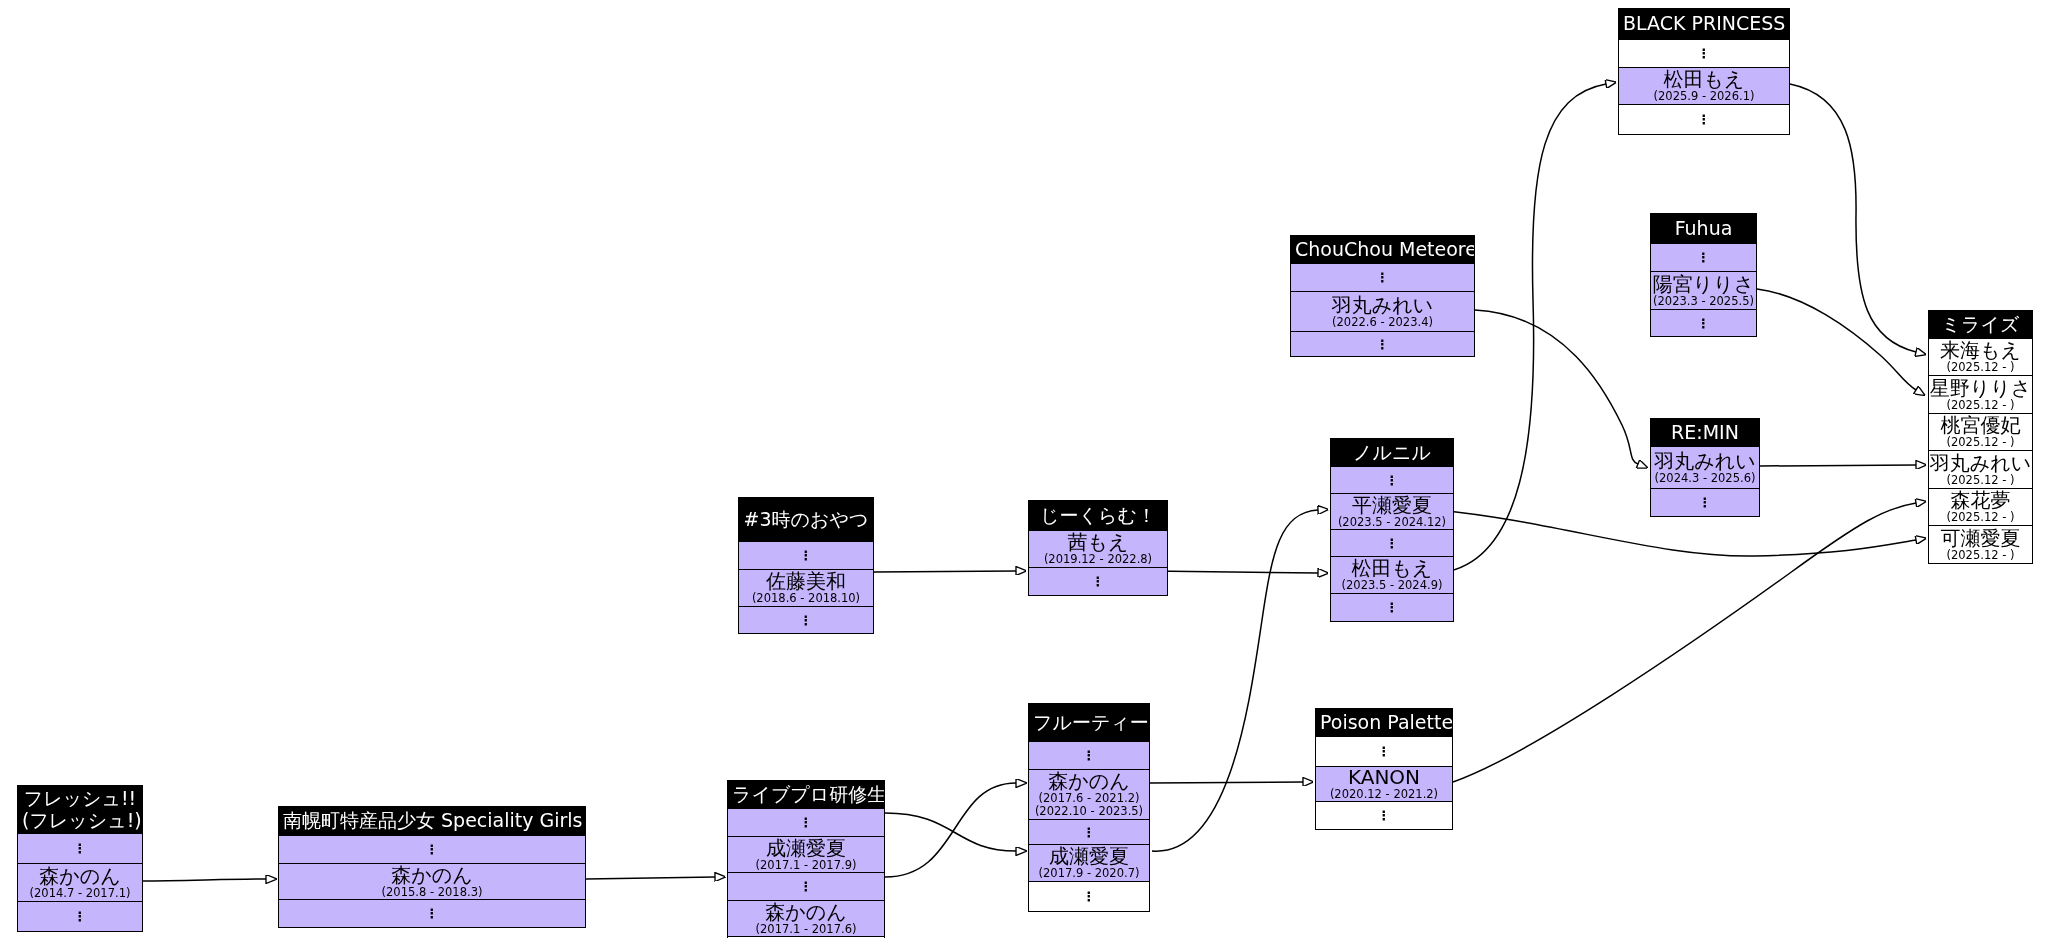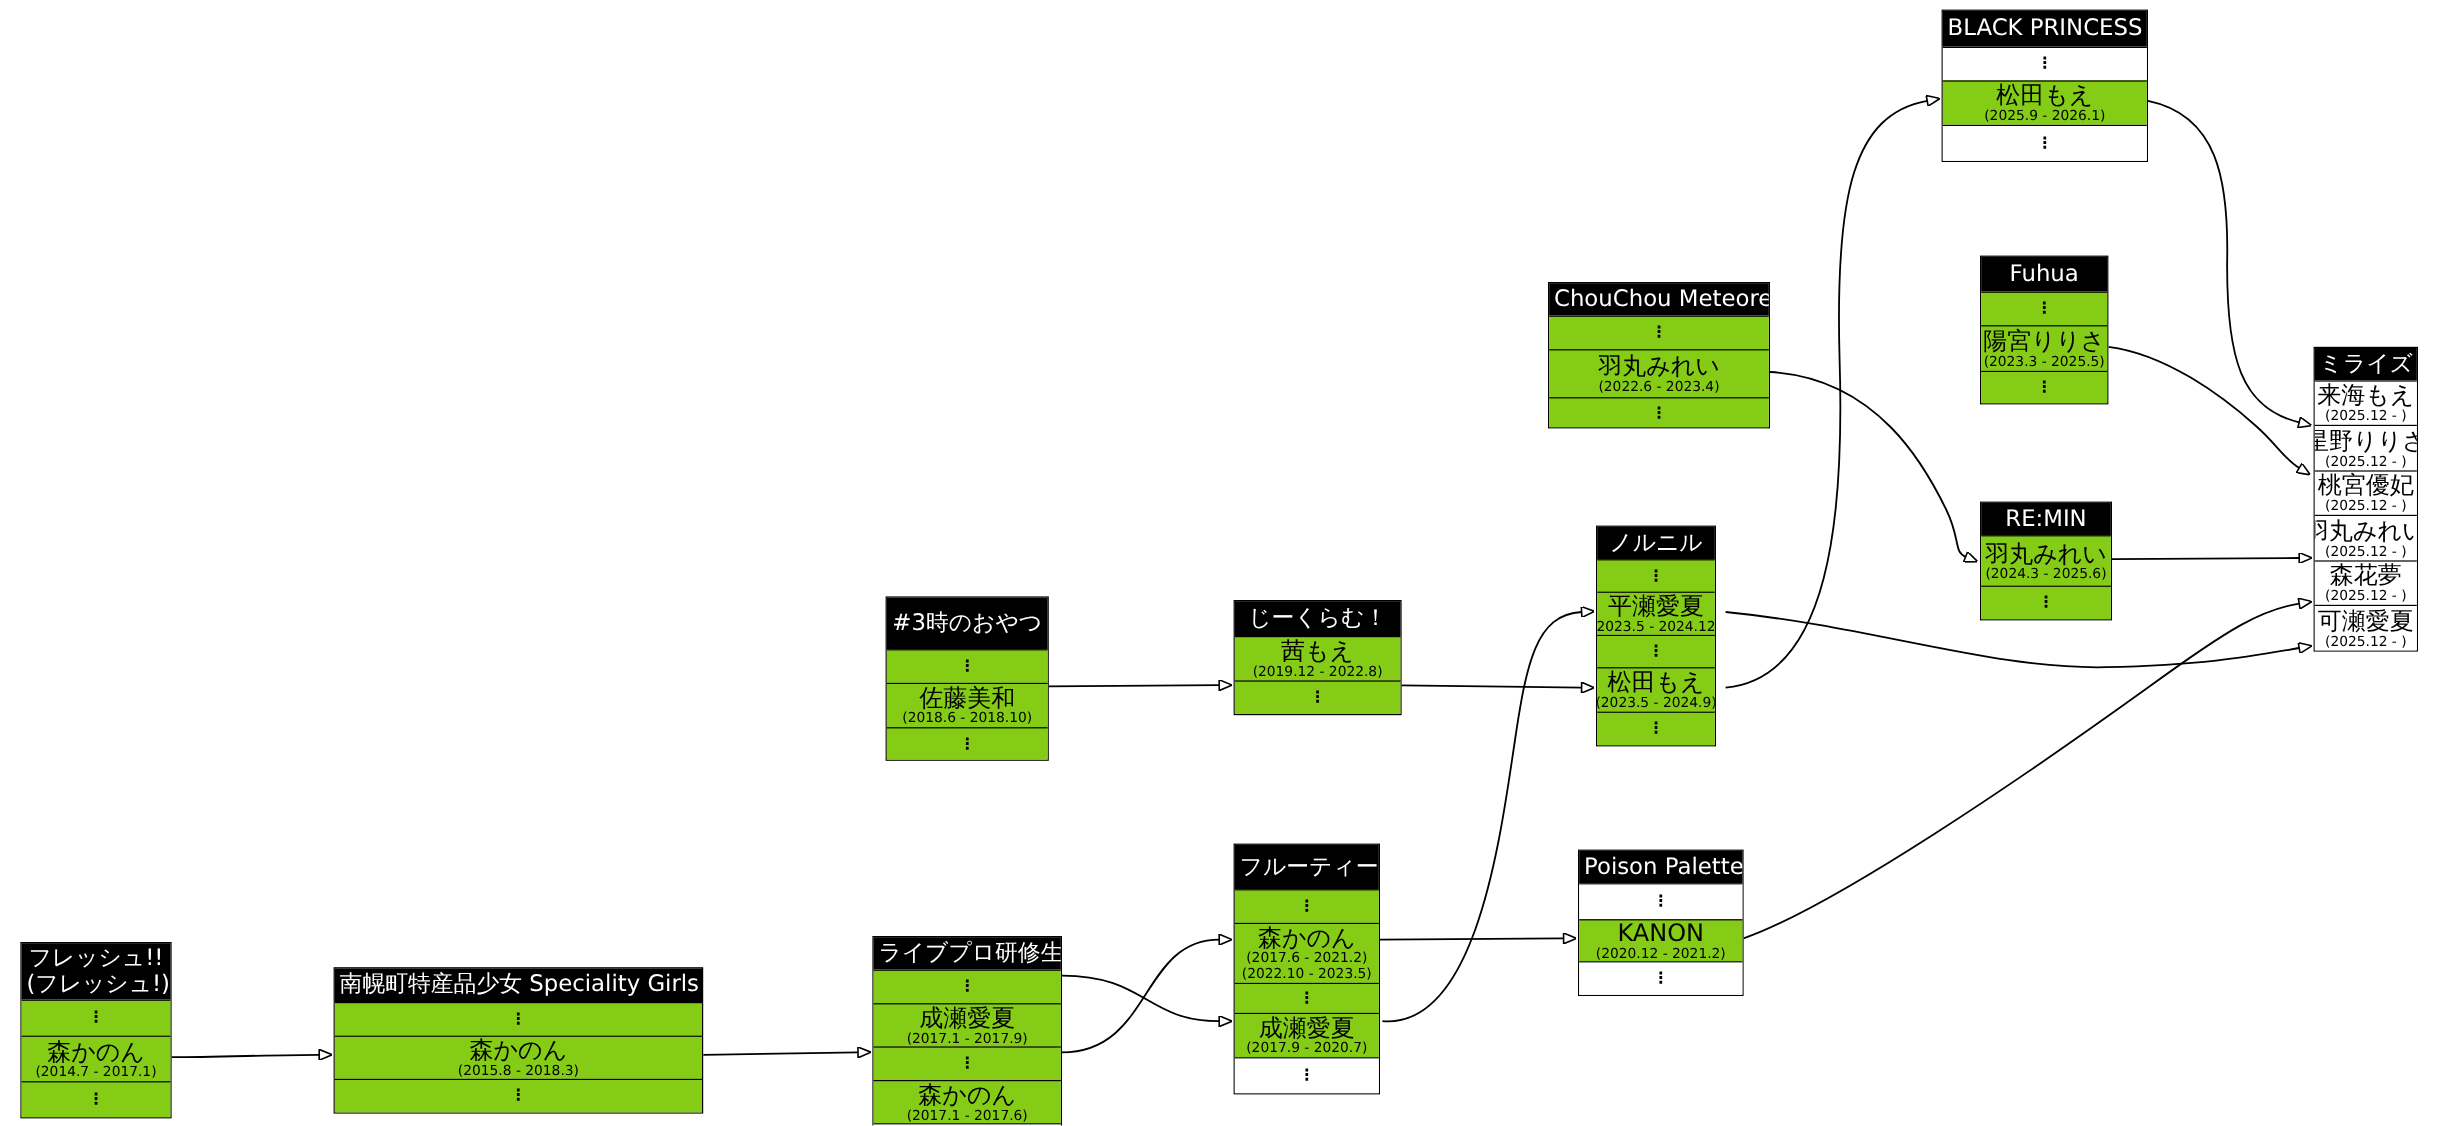--- a/index.html
+++ b/index.html
@@ -11,21 +11,21 @@
     position:absolute; border:1px solid #000; background:#fff;
     display:flex; flex-direction:column; box-sizing:border-box;
   }
   .ghead {
     background:#000; color:#fff; text-align:center;
     display:flex; flex-direction:column; justify-content:center;
     font-size:19px; line-height:1.15; flex:0 0 auto; padding:0 4px;
     white-space:nowrap; overflow:hidden;
   }
   .row {
-    background:#84cc16; border-top:1px solid #000; box-sizing:border-box;
+    background:#c4b5fd; border-top:1px solid #000; box-sizing:border-box;
     display:flex; flex-direction:column; align-items:center; justify-content:center;
     flex:0 0 auto; overflow:hidden;
   }
   .row.w { background:#ffffff; }
   .dots { font-size:13px; font-weight:bold; line-height:1; letter-spacing:0; }
   .mname { font-size:20px; line-height:1.05; white-space:nowrap; }
   .mdates { font-size:11.5px; line-height:1.1; white-space:nowrap; }
   svg.edges { position:absolute; left:0; top:0; pointer-events:none; }
   svg.edges path { fill:none; stroke:#000; stroke-width:1.5; }
 </style>
@@ -133,21 +133,21 @@
   <div class="gbox" style="left:1315px;top:708px;width:138px;">
     <div class="ghead" style="height:27px;">Poison Palette</div>
     <div class="row dots w" style="height:30px;">⋮</div>
     <div class="row" style="height:35px;">
       <div class="mname">KANON</div>
       <div class="mdates">(2020.12 - 2021.2)</div>
     </div>
     <div class="row dots w" style="height:28px;">⋮</div>
   </div>
 
-  <div class="gbox" style="left:1330px;top:438px;width:100px;">
+  <div class="gbox" style="left:1330px;top:438px;width:124px;">
     <div class="ghead" style="height:27px;">ノルニル</div>
     <div class="row dots" style="height:27px;">⋮</div>
     <div class="row" style="height:36px;">
       <div class="mname">平瀬愛夏</div>
       <div class="mdates">(2023.5 - 2024.12)</div>
     </div>
     <div class="row dots" style="height:27px;">⋮</div>
     <div class="row" style="height:37px;">
       <div class="mname">松田もえ</div>
       <div class="mdates">(2023.5 - 2024.9)</div>
@@ -187,21 +187,21 @@
   <div class="gbox" style="left:1618px;top:8px;width:172px;">
     <div class="ghead" style="height:30px;">BLACK PRINCESS</div>
     <div class="row dots w" style="height:28px;">⋮</div>
     <div class="row" style="height:37px;">
       <div class="mname">松田もえ</div>
       <div class="mdates">(2025.9 - 2026.1)</div>
     </div>
     <div class="row dots w" style="height:30px;">⋮</div>
   </div>
 
-  <div class="gbox" style="left:1928px;top:289px;width:87px;">
+  <div class="gbox" style="left:1928px;top:310px;width:105px;">
     <div class="ghead" style="height:27px;">ミライズ</div>
     <div class="row w" style="height:37px;">
       <div class="mname">来海もえ</div>
       <div class="mdates">(2025.12 - )</div>
     </div>
     <div class="row w" style="height:38px;">
       <div class="mname">星野りりさ</div>
       <div class="mdates">(2025.12 - )</div>
     </div>
     <div class="row w" style="height:37px;">

